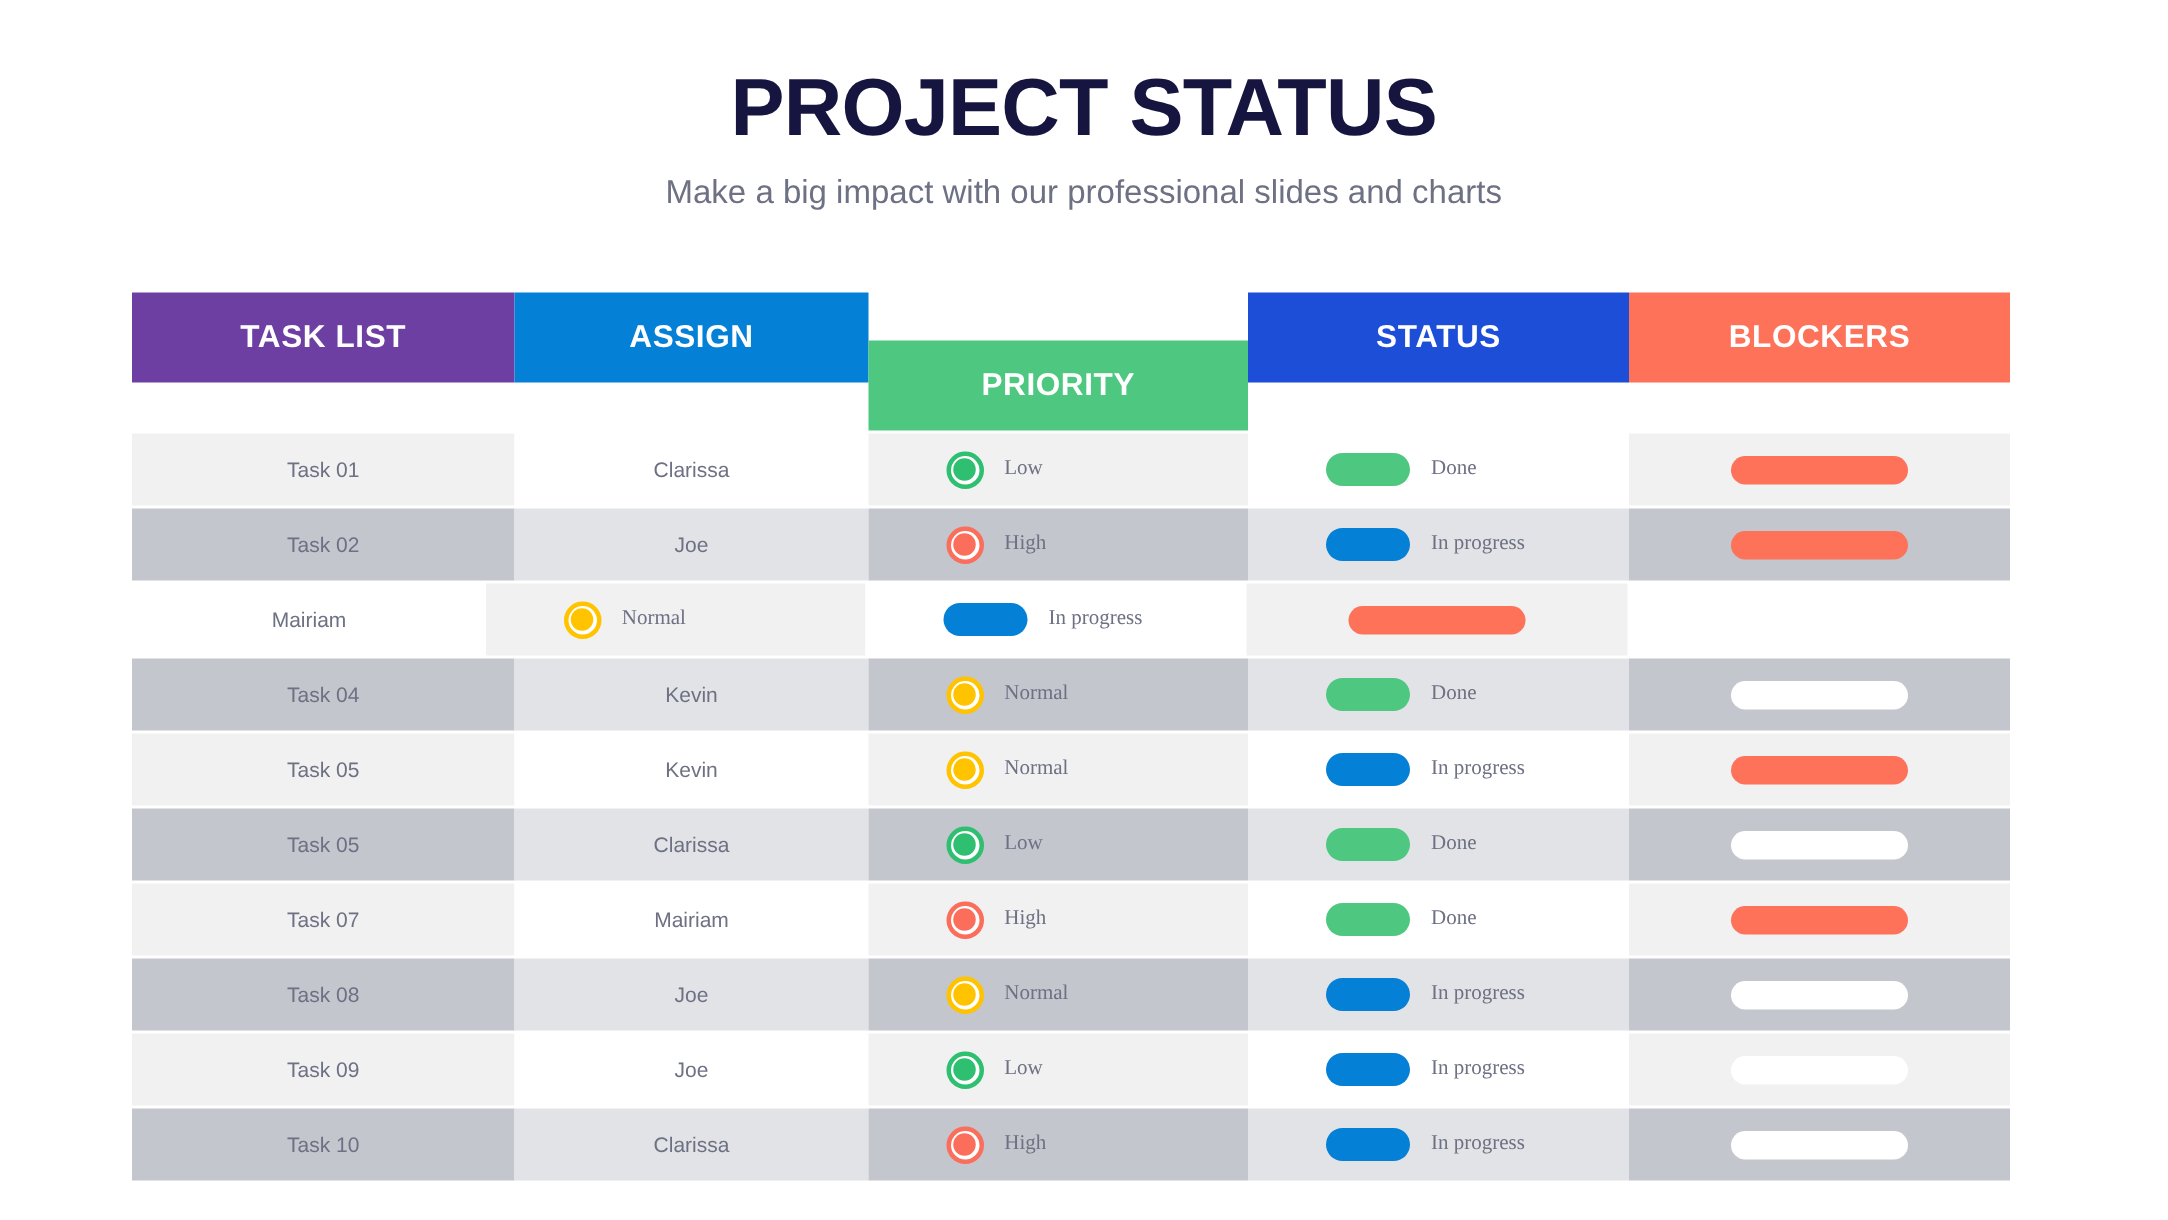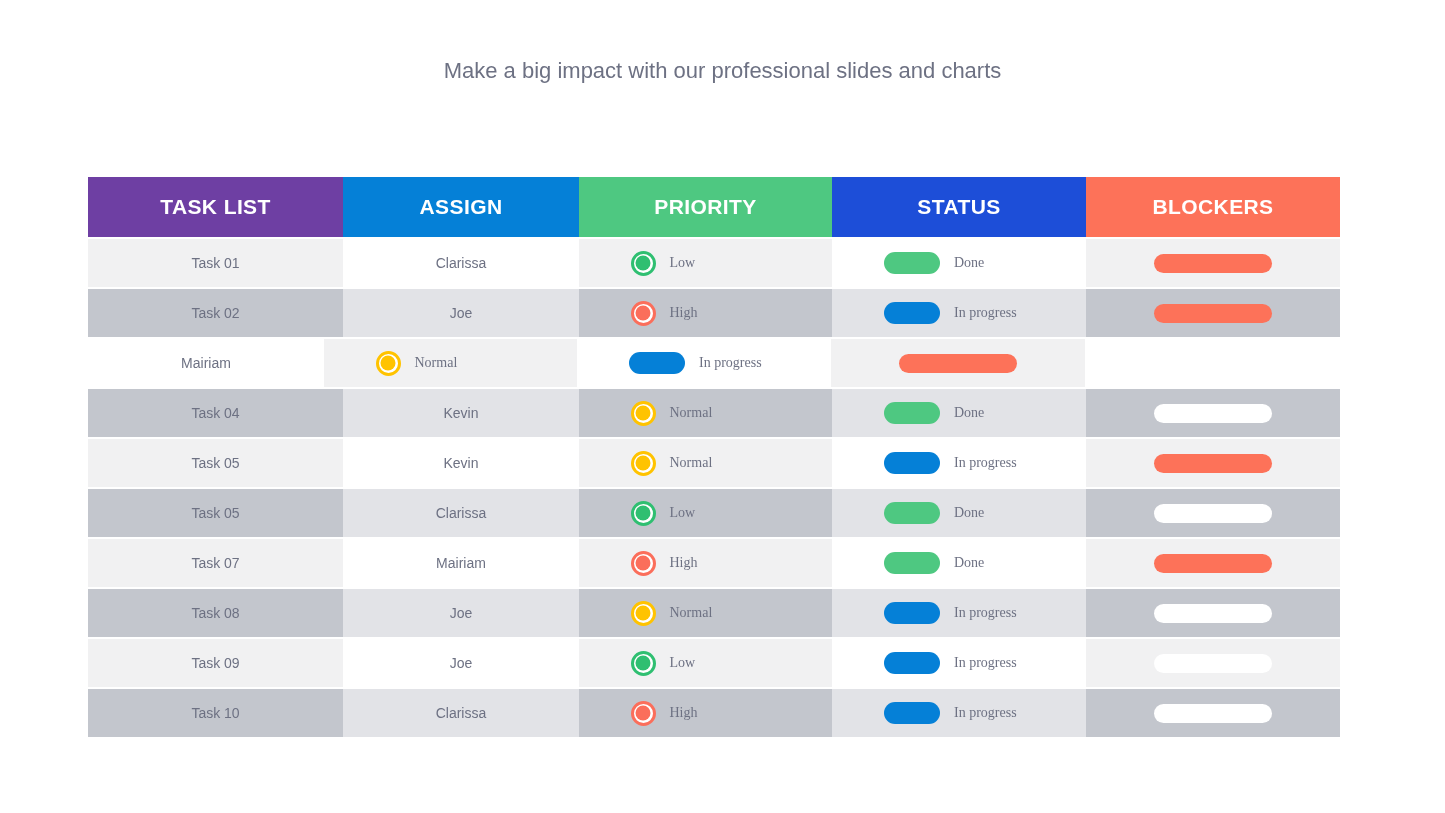--- a/index.html
+++ b/index.html
@@ -39,21 +39,21 @@
     color: #6d7183;
     margin: 14px 0 0 0;
     font-weight: normal;
     font-family: "Liberation Sans", sans-serif;
   }
 
   
   .table-wrap {
     position: absolute;
     left: 88px;
-    top: 177px;
+    top: 195px;
     width: 1268px;
   }
   .trow {
     display: flex;
     width: 100%;
   }
   .cell {
     box-sizing: border-box;
     display: flex;
     align-items: center;
@@ -69,21 +69,21 @@
   .header-row .cell {
     height: 60px;
     color: #ffffff;
     font-size: 21px;
     font-weight: bold;
     letter-spacing: 0.4px;
     font-family: "Liberation Sans", sans-serif;
   }
   .hc1 { background: #6e3fa3; }
   .hc2 { background: #0580d7; }
-  .hc3 { background: #4ec881; }
+  .hc3 { background: #4ec881; margin-top: 32px; }
   .hc4 { background: #fdc800; }
   .hc5 { background: #fd7259; }
 
   
   .body-row {
     margin-top: 2px;
   }
   .body-row .cell {
     height: 48px;
     font-size: 14px;
@@ -155,20 +155,21 @@
     height: 19px;
     border-radius: 10px;
   }
 </style>
 </head>
 <body>
 
 <div class="slide">
 
   <div class="head">
+    <h1 class="title">PROJECT STATUS</h1>
     <p class="subtitle">Make a big impact with our professional slides and charts</p>
   </div>
 
   <div class="table-wrap">
     <div class="trow header-row" id="header-row">
         <div class="cell c1 hc1" style="background: rgb(110, 63, 163);">
           <span>TASK LIST</span>
         </div>
         <div class="cell c2 hc2" style="background: rgb(5, 128, 215);">
           <span>ASSIGN</span>

